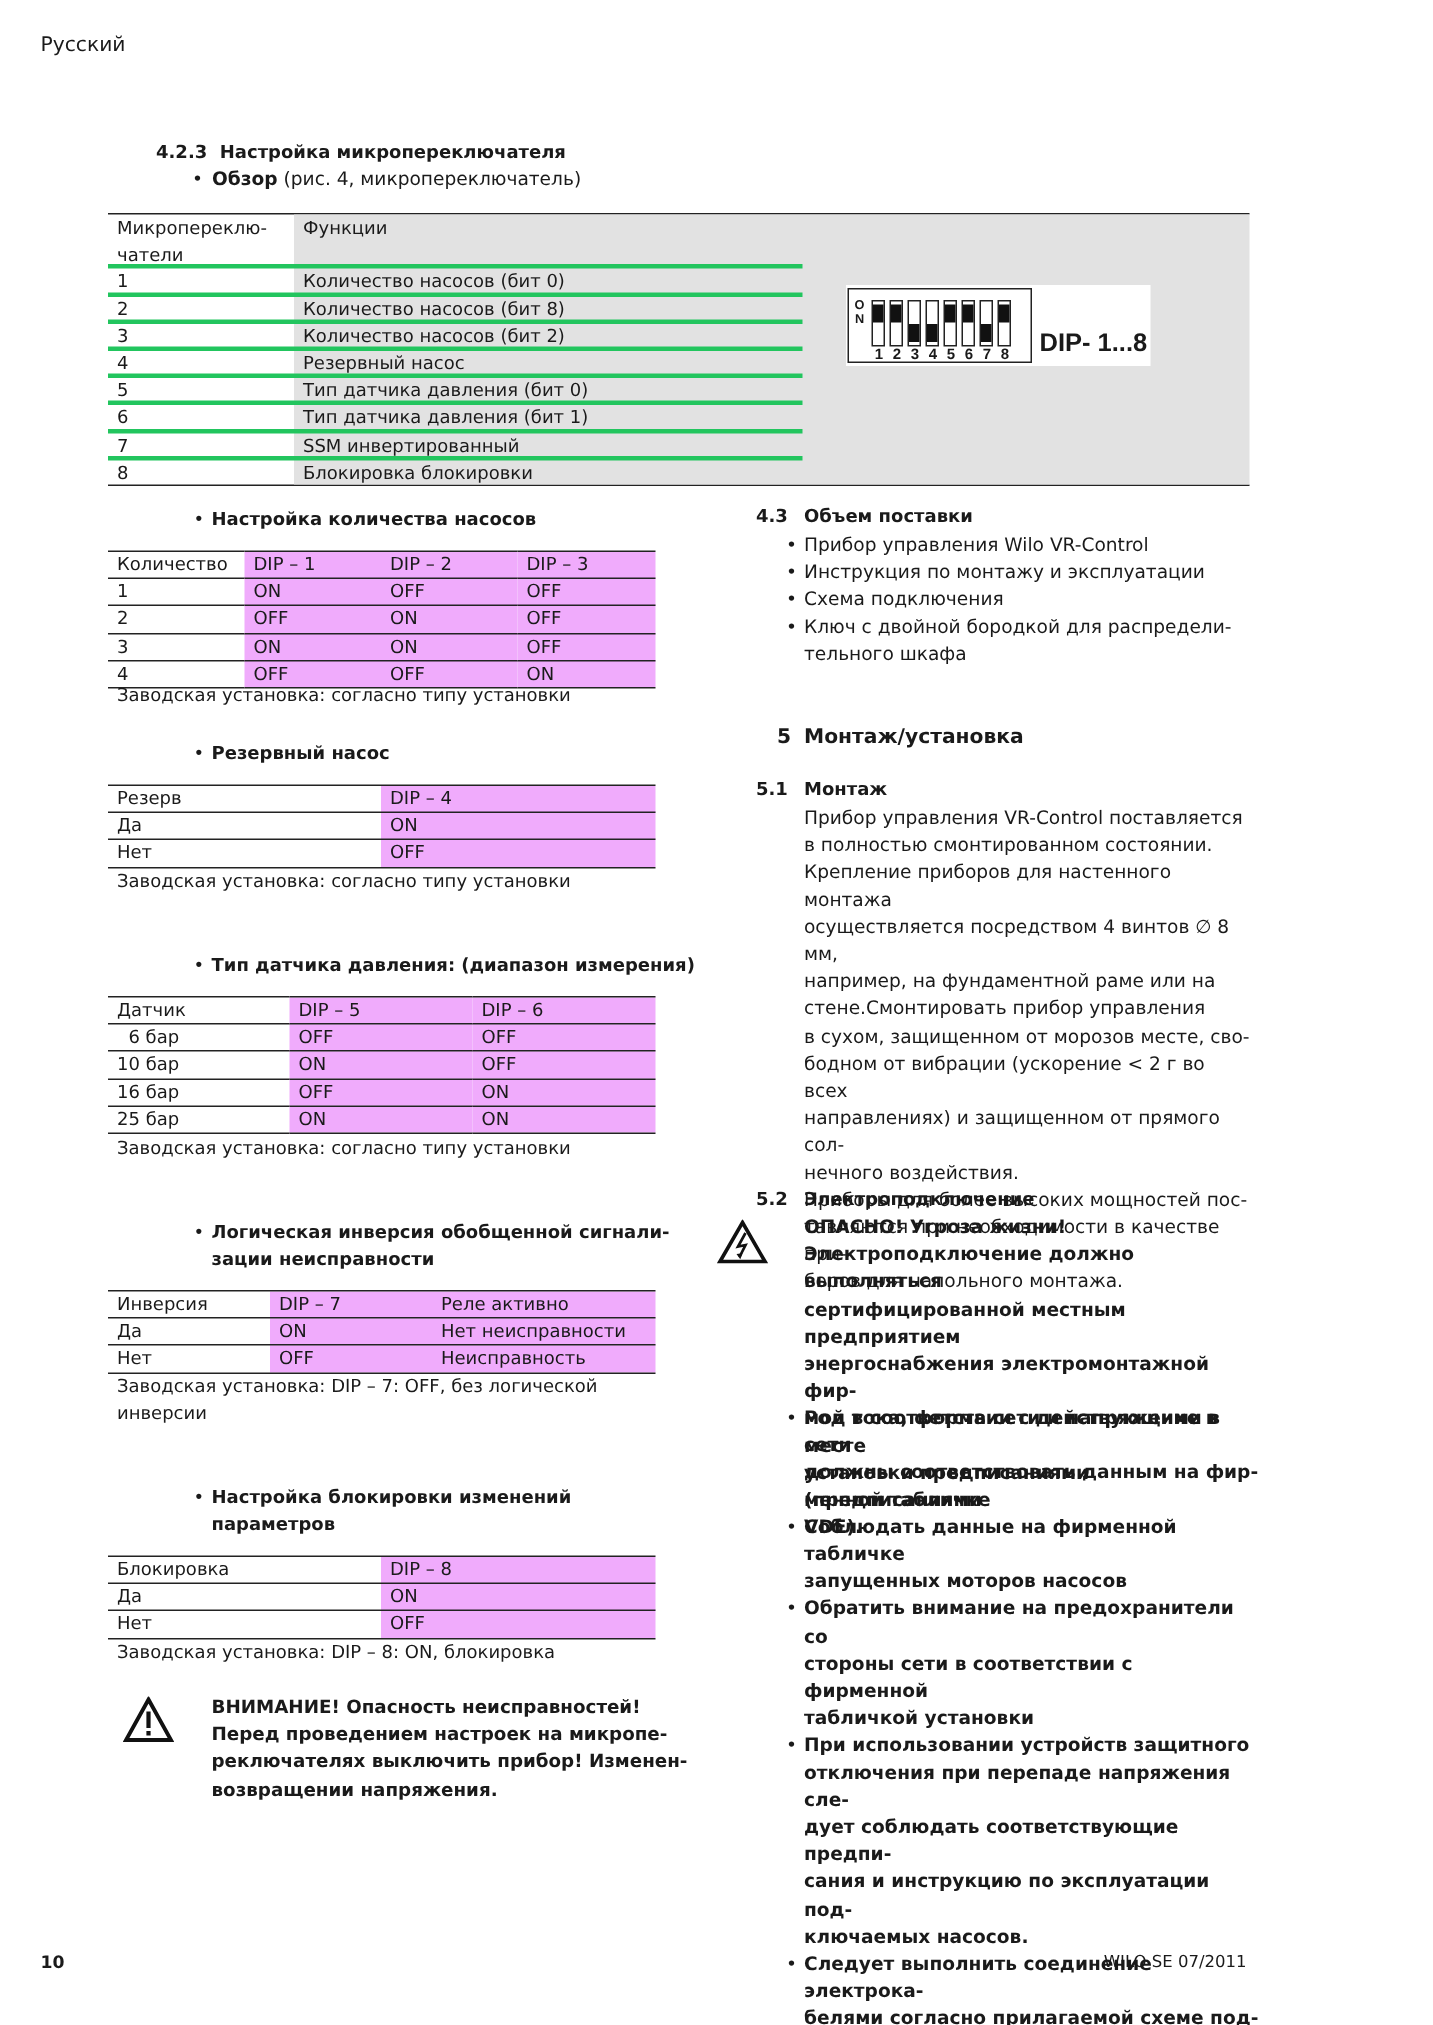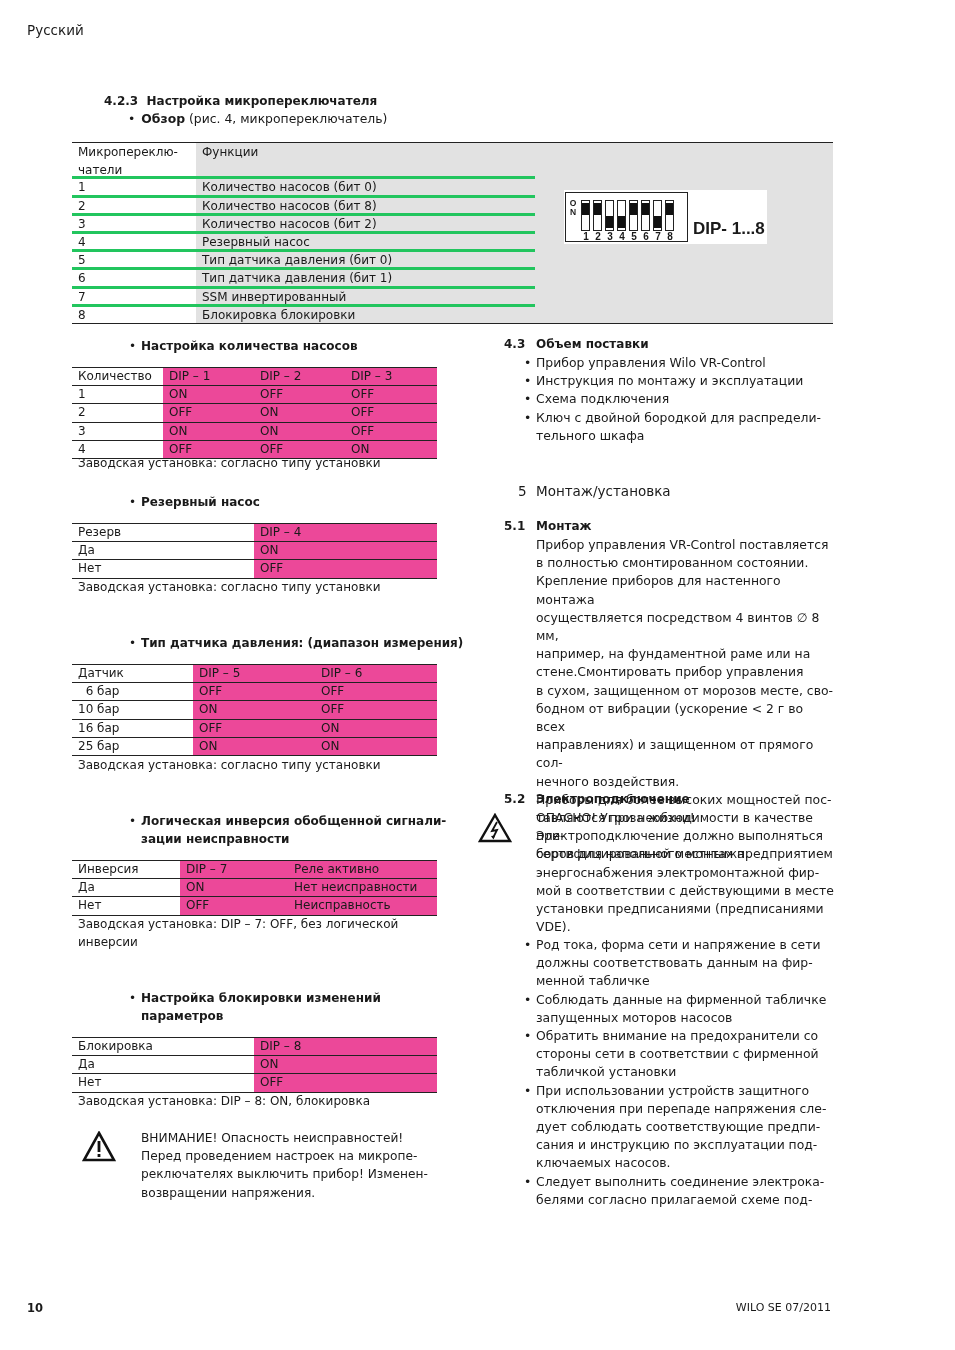--- a/index.html
+++ b/index.html
@@ -6,42 +6,42 @@
   html, body { width: 955px; height: 1350px; background: #ffffff; }
   body {
     position: relative;
     font-family: "DejaVu Sans", "Liberation Sans", sans-serif;
     color: #1a1a1a;
     font-size: 12.2px;
     overflow: hidden;
   }
   .abs { position: absolute; }
   .lang { left: 27px; top: 22px; font-size: 13.5px; }
-  .b { font-weight: normal; }
+  .b { font-weight: bold; }
 
   .h-sec { font-size: 12px; font-weight: bold; }
 
   .bullet-head { font-size: 12px; font-weight: bold; line-height: 18px; }
   .bullet-head .dot { position: absolute; left: -12px; font-weight: normal; }
 
   table.t {
     border-collapse: collapse;
     font-size: 12px;
     position: absolute;
   }
   table.t td {
     height: 18.2px;
     padding: 0 6px;
     vertical-align: top;
     line-height: 17px;
     border-bottom: 1px solid #222;
     white-space: nowrap;
   }
   table.t tr:first-child td { border-top: 1px solid #222; }
-  table.t td.g { background: #ec4899; }
+  table.t td.g { background: #f0abfc; }
 
   .note { font-size: 12px; line-height: 18px; }
 
   
   .ov-wrap {
     position: absolute; left: 72px; top: 142px; width: 761px; height: 182px;
     border-top: 1px solid #222; border-bottom: 1px solid #222;
   }
   .ov-gray { position: absolute; left: 124px; top: 0; right: 0; bottom: 0; background: #e2e2e2; }
   .ov-row { position: absolute; left: 0; width: 463px; height: 18.2px; border-bottom: 3px solid #22c55e; font-size: 12px; line-height: 17px; }

